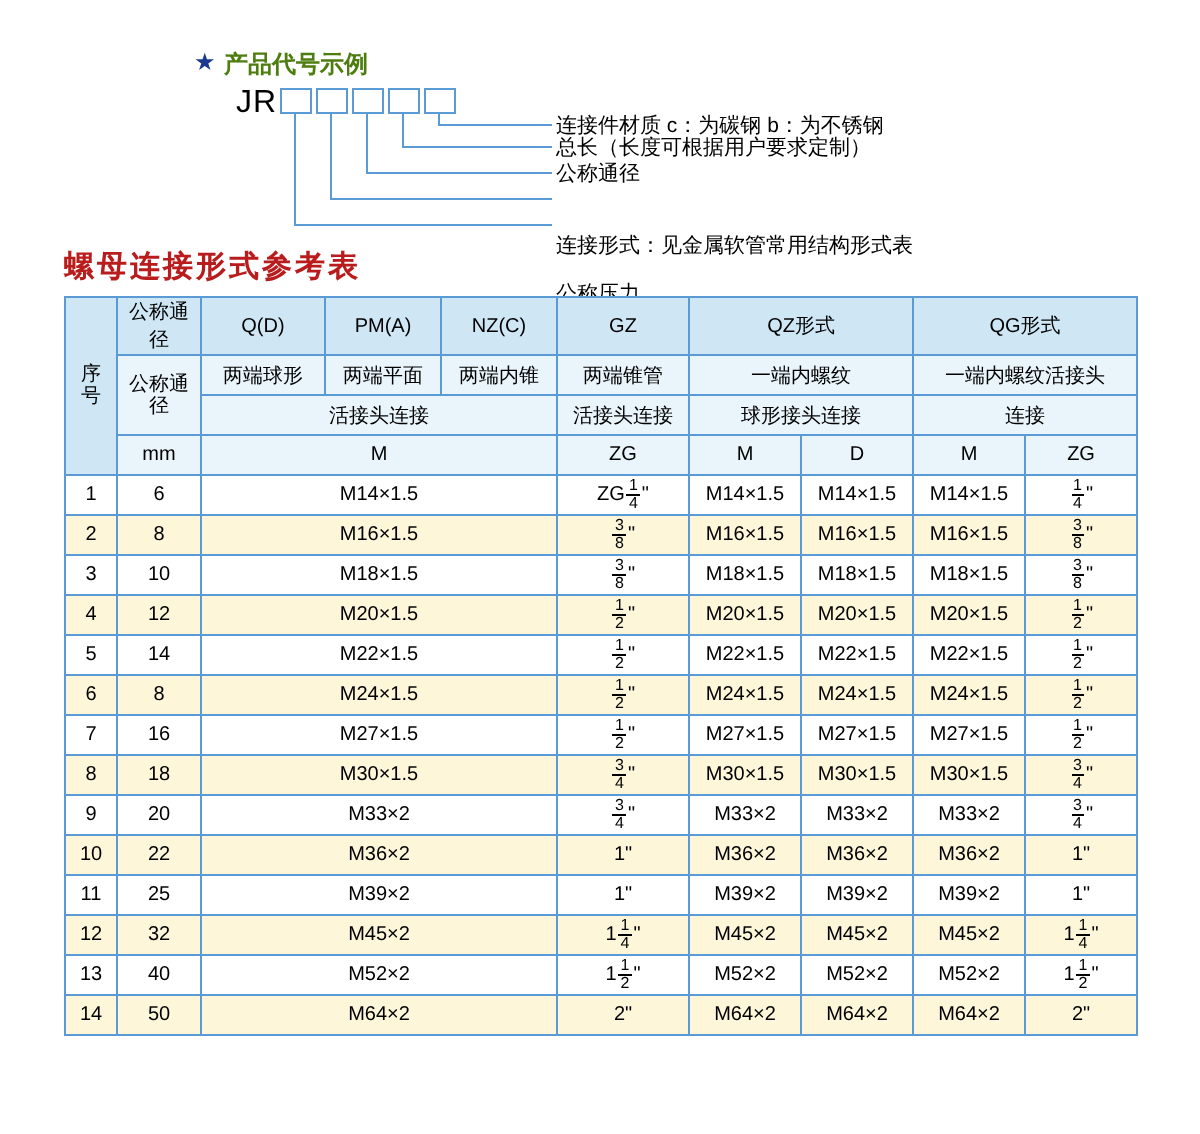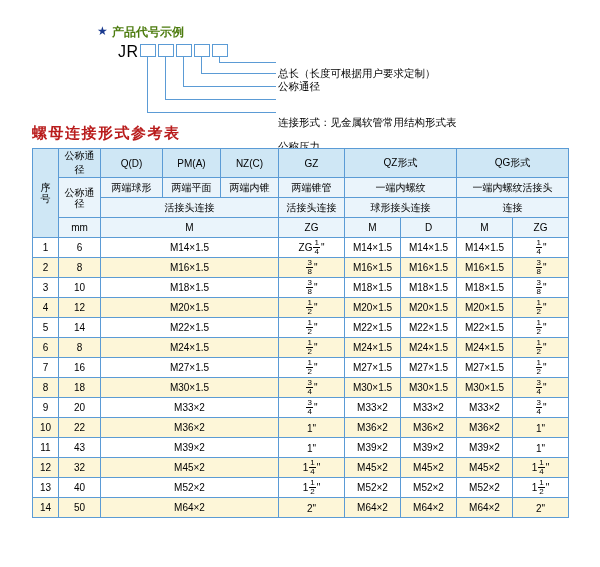--- a/index.html
+++ b/index.html
@@ -112,20 +112,21 @@
   <div class="code-box" style="left:176px;"></div>
   <div class="code-box" style="left:194px;"></div>
   <div class="code-box" style="left:212px;"></div>
 
   <div class="leader" style="left:219px;top:56px;width:56px;height:6px;"></div>
   <div class="leader" style="left:201px;top:56px;width:74px;height:17px;"></div>
   <div class="leader" style="left:183px;top:56px;width:92px;height:30px;"></div>
   <div class="leader" style="left:165px;top:56px;width:110px;height:43px;"></div>
   <div class="leader" style="left:147px;top:56px;width:128px;height:56px;"></div>
 
+  <span class="legend" style="top:56px;">连接件材质  c：为碳钢  b：为不锈钢</span>
   <span class="legend" style="top:67px;">总长（长度可根据用户要求定制）</span>
   <span class="legend" style="top:80px;">公称通径</span>
   <span class="legend" style="top:93px;margin-top:47px;">公称压力</span>
   <span class="legend" style="top:116px;">连接形式：见金属软管常用结构形式表</span>
 </div>
 
 <div id="table-title">螺母连接形式参考表</div>
 
 <table id="spec-table">
   <colgroup>
@@ -281,21 +282,21 @@
         <td>22</td>
         <td colspan="3">M36×2</td>
         <td><span class="whole">1</span><span class="inch">"</span></td>
         <td>M36×2</td>
         <td>M36×2</td>
         <td>M36×2</td>
         <td><span class="whole">1</span><span class="inch">"</span></td>
       </tr>
       <tr class="odd">
         <td class="seq">11</td>
-        <td>43</td>
+        <td>25</td>
         <td colspan="3">M39×2</td>
         <td><span class="whole">1</span><span class="inch">"</span></td>
         <td>M39×2</td>
         <td>M39×2</td>
         <td>M39×2</td>
         <td><span class="whole">1</span><span class="inch">"</span></td>
       </tr>
       <tr class="even">
         <td class="seq">12</td>
         <td>32</td>

